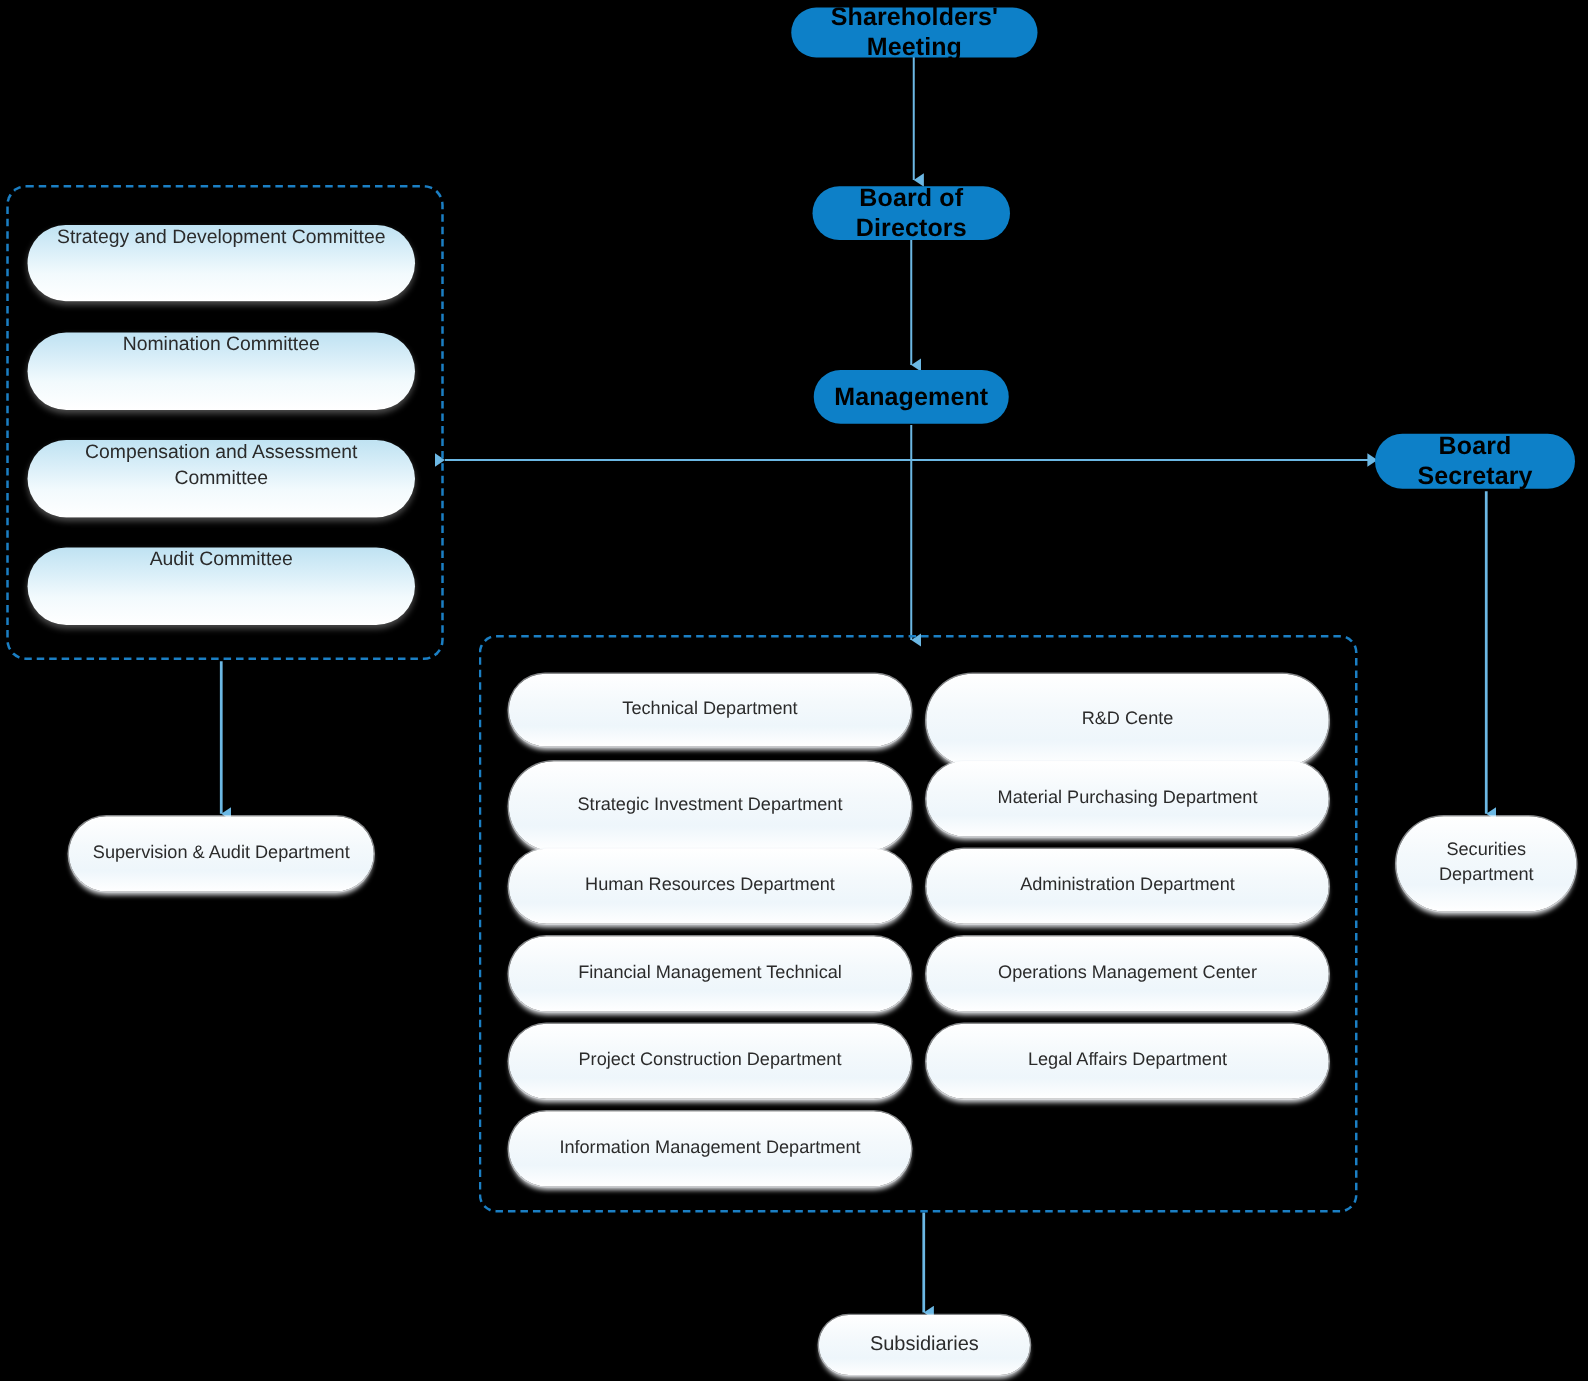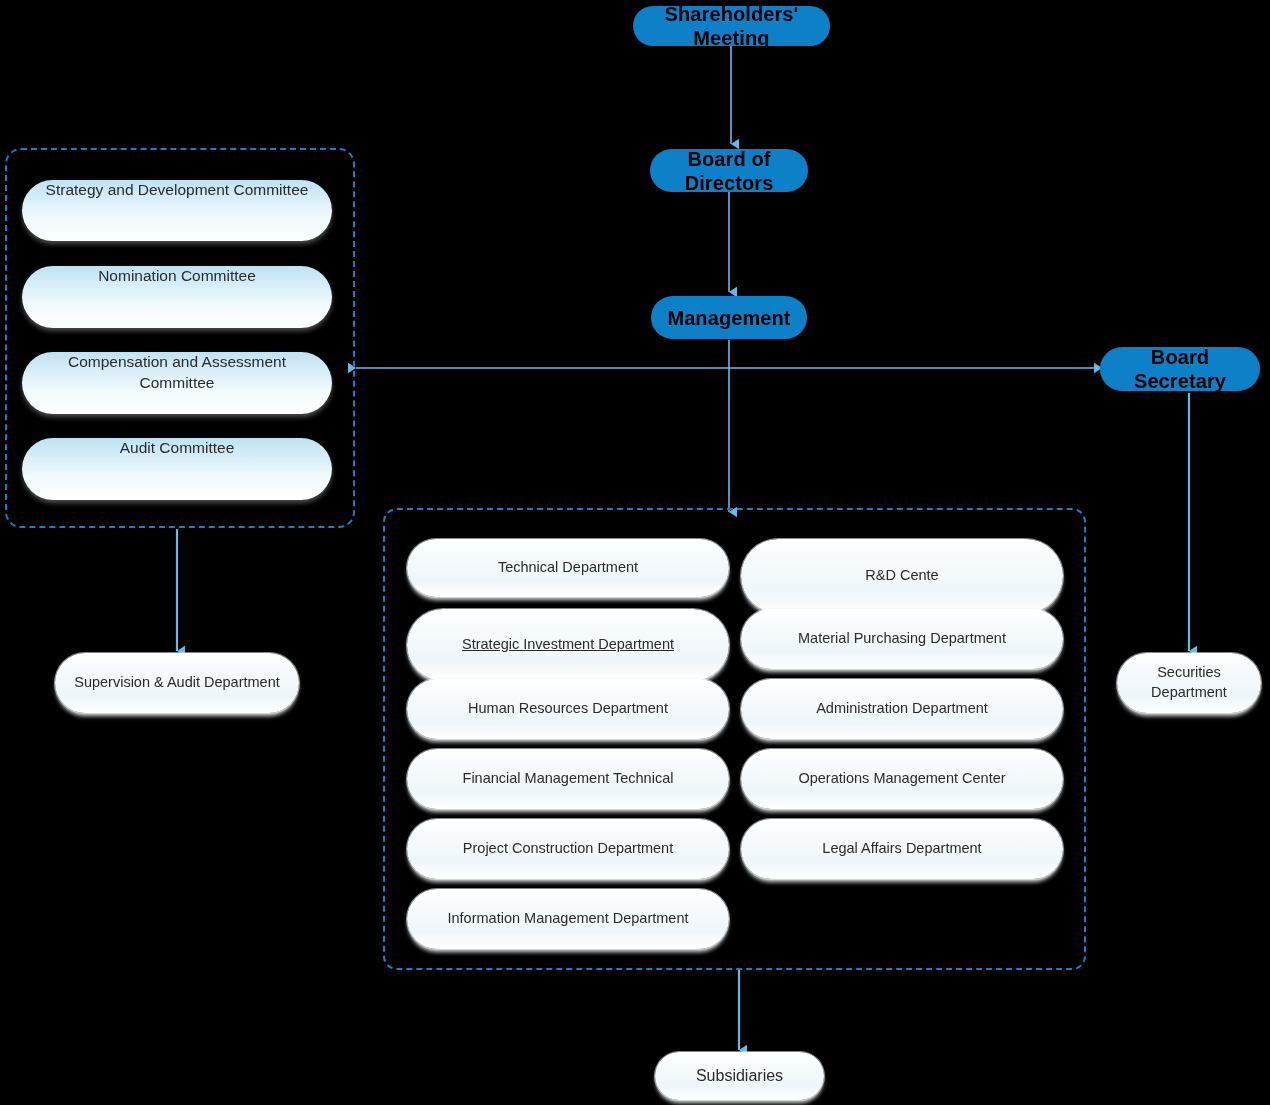--- a/index.html
+++ b/index.html
@@ -166,21 +166,21 @@
   </div>
 
   <div class="node-committee" style="left:22px; top:438px; width:310px; height:62px;">
     <span>Audit Committee</span>
   </div>
 
   <div class="node-dept" style="left:407px; top:539px; width:322px; height:58px;">
     <span>Technical Department</span>
   </div>
 
-  <div class="node-dept" style="left:407px; top:609px; width:322px; height:72px;text-decoration:underline;">
+  <div class="node-dept" style="left:407px; top:609px; width:322px; height:72px;">
     <span>Strategic Investment Department</span>
   </div>
 
   <div class="node-dept" style="left:407px; top:679px; width:322px; height:60px;">
     <span>Human Resources Department</span>
   </div>
 
   <div class="node-dept" style="left:407px; top:749px; width:322px; height:60px;">
     <span>Financial Management Technical</span>
   </div>
@@ -210,21 +210,21 @@
   </div>
 
   <div class="node-dept" style="left:741px; top:819px; width:322px; height:60px;">
     <span>Legal Affairs Department</span>
   </div>
 
   <div class="node-dept" style="left:55px; top:653px; width:244px; height:60px;">
     <span>Supervision &amp; Audit Department</span>
   </div>
 
-  <div class="node-dept" style="left:1117px; top:653px; width:144px; height:60px;">
+  <div class="node-dept" style="left:1117px; top:653px; width:144px; height:76px;">
     <span>Securities Department</span>
   </div>
 
   <div class="node-dept" style="left:655px; top:1052px; width:169px; height:48px; font-size:16px;">
     <span>Subsidiaries</span>
   </div>
 
 </div>
 
 </body></html>

